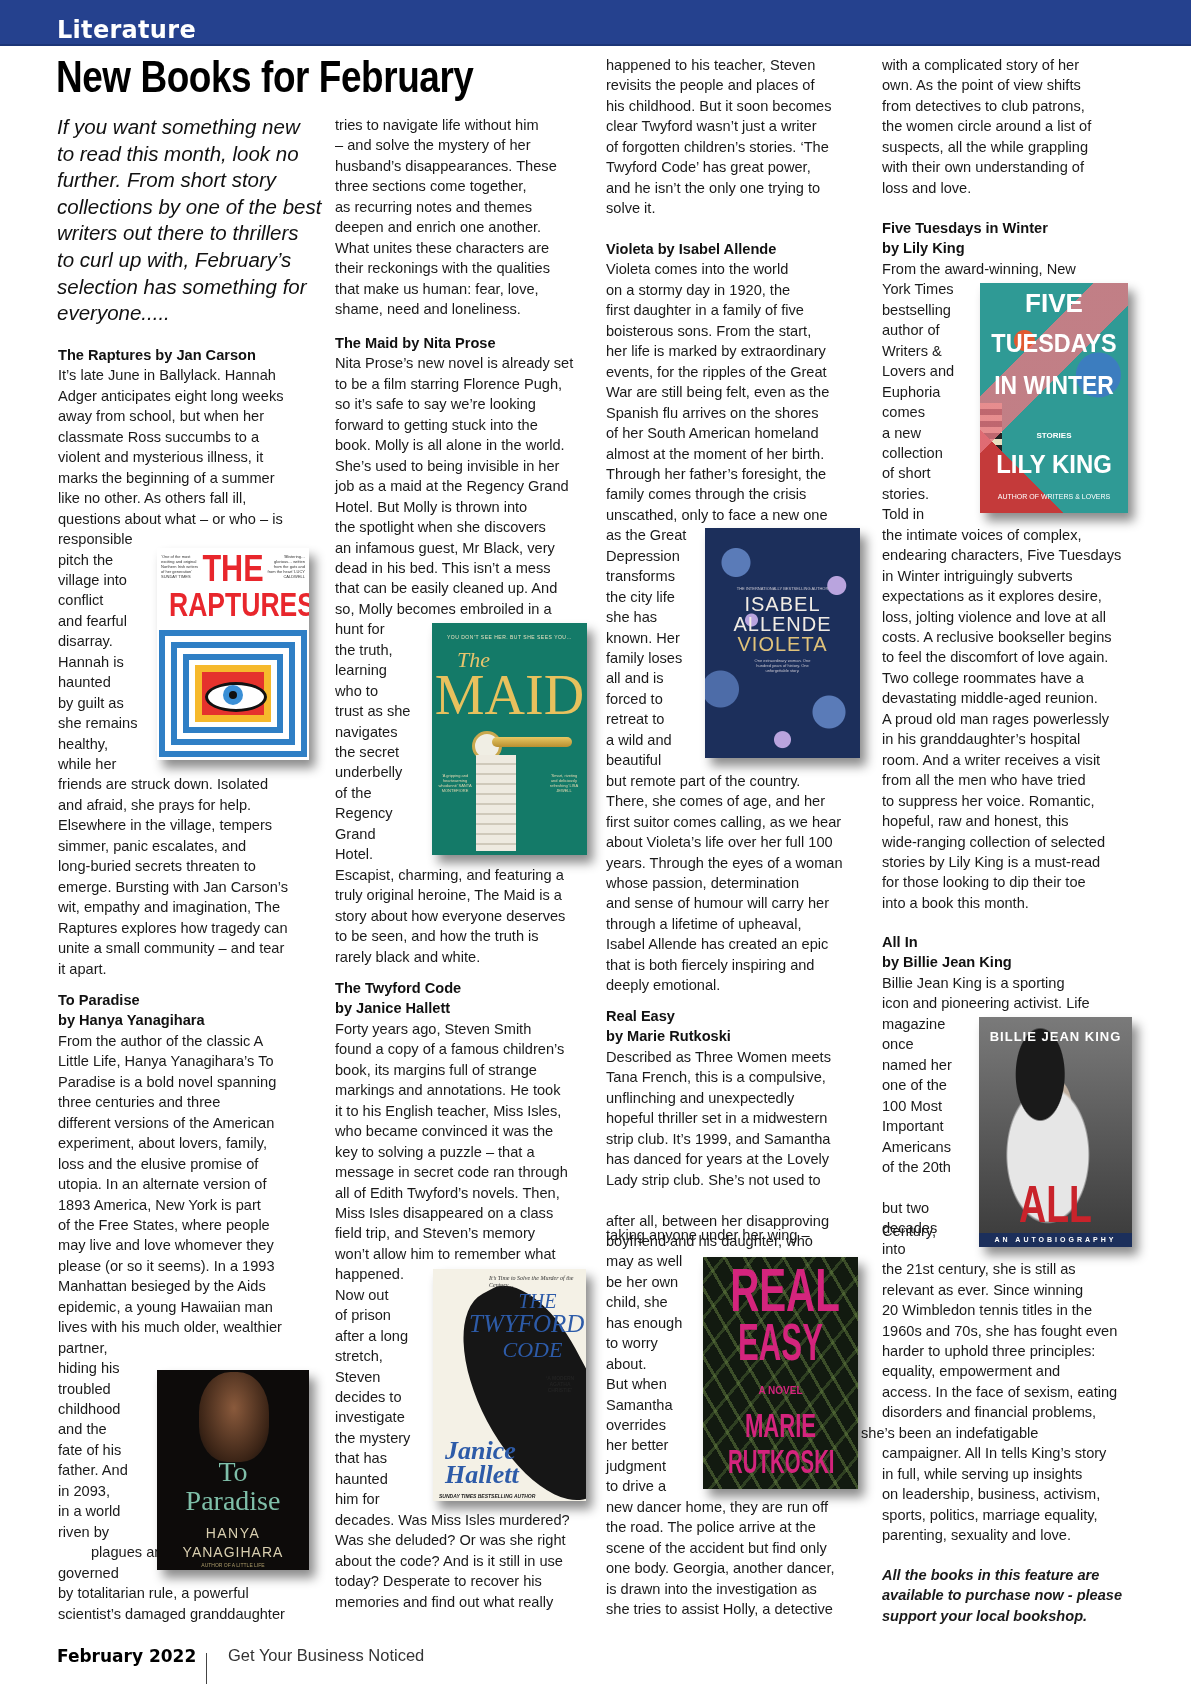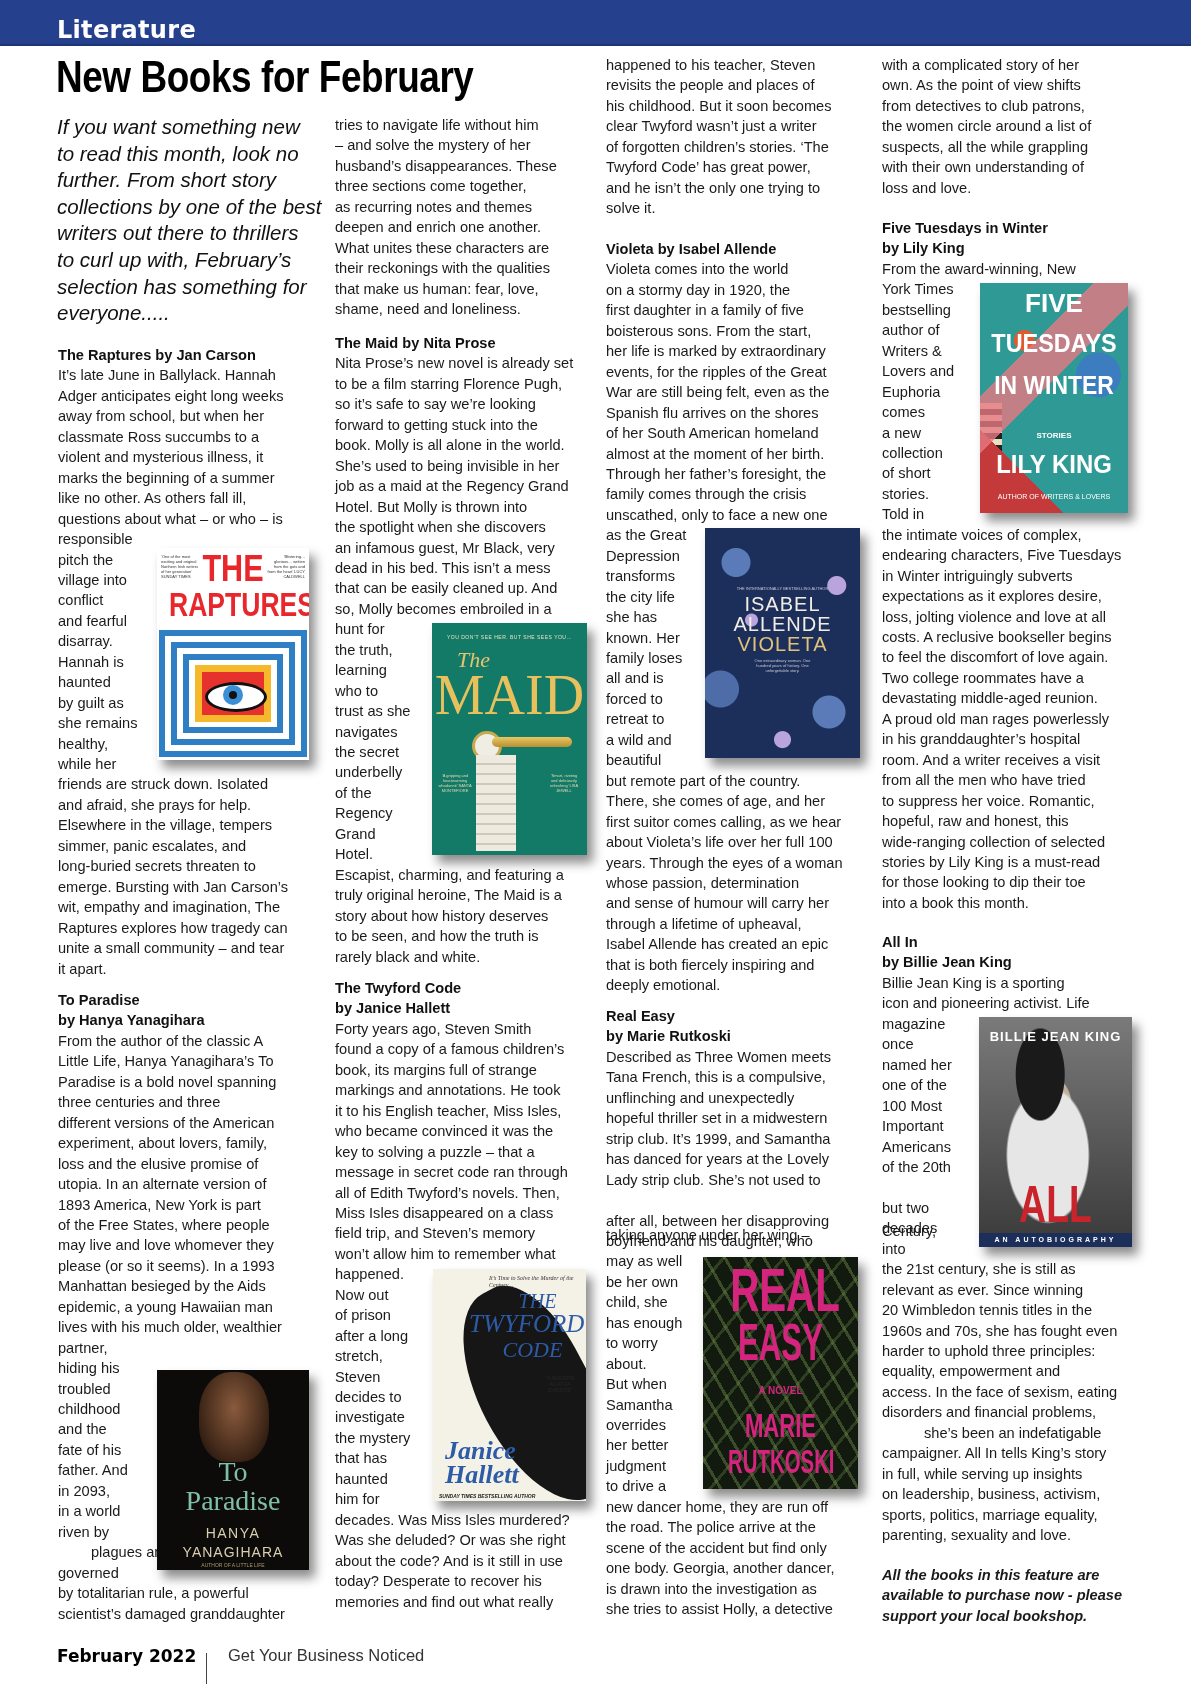--- a/index.html
+++ b/index.html
@@ -144,21 +144,21 @@
     <div class="ln" style="left: 335px; top: 701.1px;">trust as she</div>
     <div class="ln" style="left: 335px; top: 721.55px;">navigates</div>
     <div class="ln" style="left: 335px; top: 742px;">the secret</div>
     <div class="ln" style="left: 335px; top: 762.45px;">underbelly</div>
     <div class="ln" style="left: 335px; top: 782.9px;">of the</div>
     <div class="ln" style="left: 335px; top: 803.35px;">Regency</div>
     <div class="ln" style="left: 335px; top: 823.8px;">Grand</div>
     <div class="ln" style="left: 335px; top: 844.25px;">Hotel.</div>
     <div class="ln" style="left: 335px; top: 864.7px;">Escapist, charming, and featuring a</div>
     <div class="ln" style="left: 335px; top: 885.15px;">truly original heroine, The Maid is a</div>
-    <div class="ln" style="left: 335px; top: 905.6px;">story about how history deserves</div>
+    <div class="ln" style="left: 335px; top: 905.6px;">story about how everyone deserves</div>
     <div class="ln" style="left: 335px; top: 926.05px;">to be seen, and how the truth is</div>
     <div class="ln" style="left: 335px; top: 946.5px;">rarely black and white.</div>
     <div class="ln hd" style="left: 335px; top: 978px;">The Twyford Code</div>
     <div class="ln hd" style="left: 335px; top: 998.45px;">by Janice Hallett</div>
     <div class="ln" style="left: 335px; top: 1018.9px;">Forty years ago, Steven Smith</div>
     <div class="ln" style="left: 335px; top: 1039.35px;">found a copy of a famous children’s</div>
     <div class="ln" style="left: 335px; top: 1059.8px;">book, its margins full of strange</div>
     <div class="ln" style="left: 335px; top: 1080.25px;">markings and annotations. He took</div>
     <div class="ln" style="left: 335px; top: 1100.7px;">it to his English teacher, Miss Isles,</div>
     <div class="ln" style="left: 335px; top: 1121.15px;">who became convinced it was the</div>
@@ -318,21 +318,21 @@
     <div class="ln" style="left: 882px; top: 1218.3px;">decades</div>
     <div class="ln" style="left: 882px; top: 1238.75px;">into</div>
     <div class="ln" style="left: 882px; top: 1259.2px;">the 21st century, she is still as</div>
     <div class="ln" style="left: 882px; top: 1279.65px;">relevant as ever. Since winning</div>
     <div class="ln" style="left: 882px; top: 1300.1px;">20 Wimbledon tennis titles in the</div>
     <div class="ln" style="left: 882px; top: 1320.55px;">1960s and 70s, she has fought even</div>
     <div class="ln" style="left: 882px; top: 1341px;">harder to uphold three principles:</div>
     <div class="ln" style="left: 882px; top: 1361.45px;">equality, empowerment and</div>
     <div class="ln" style="left: 882px; top: 1381.9px;">access. In the face of sexism, eating</div>
     <div class="ln" style="left: 882px; top: 1402.35px;">disorders and financial problems,</div>
-    <div class="ln" style="left: 924px; top: 1422.8px;">she’s been an indefatigable</div>
+    <div class="ln" style="left: 861px; top: 1422.8px;">she’s been an indefatigable</div>
     <div class="ln" style="left: 882px; top: 1443.25px;">campaigner. All In tells King’s story</div>
     <div class="ln" style="left: 882px; top: 1463.7px;">in full, while serving up insights</div>
     <div class="ln" style="left: 882px; top: 1484.15px;">on leadership, business, activism,</div>
     <div class="ln" style="left: 882px; top: 1504.6px;">sports, politics, marriage equality,</div>
     <div class="ln" style="left: 882px; top: 1525.05px;">parenting, sexuality and love.</div>
     <div class="ln ital" style="left: 882px; top: 1565px;">All the books in this feature are</div>
     <div class="ln ital" style="left: 882px; top: 1585.45px;">available to purchase now - please</div>
     <div class="ln ital" style="left: 882px; top: 1605.9px;">support your local bookshop.</div>
   </div>
 

